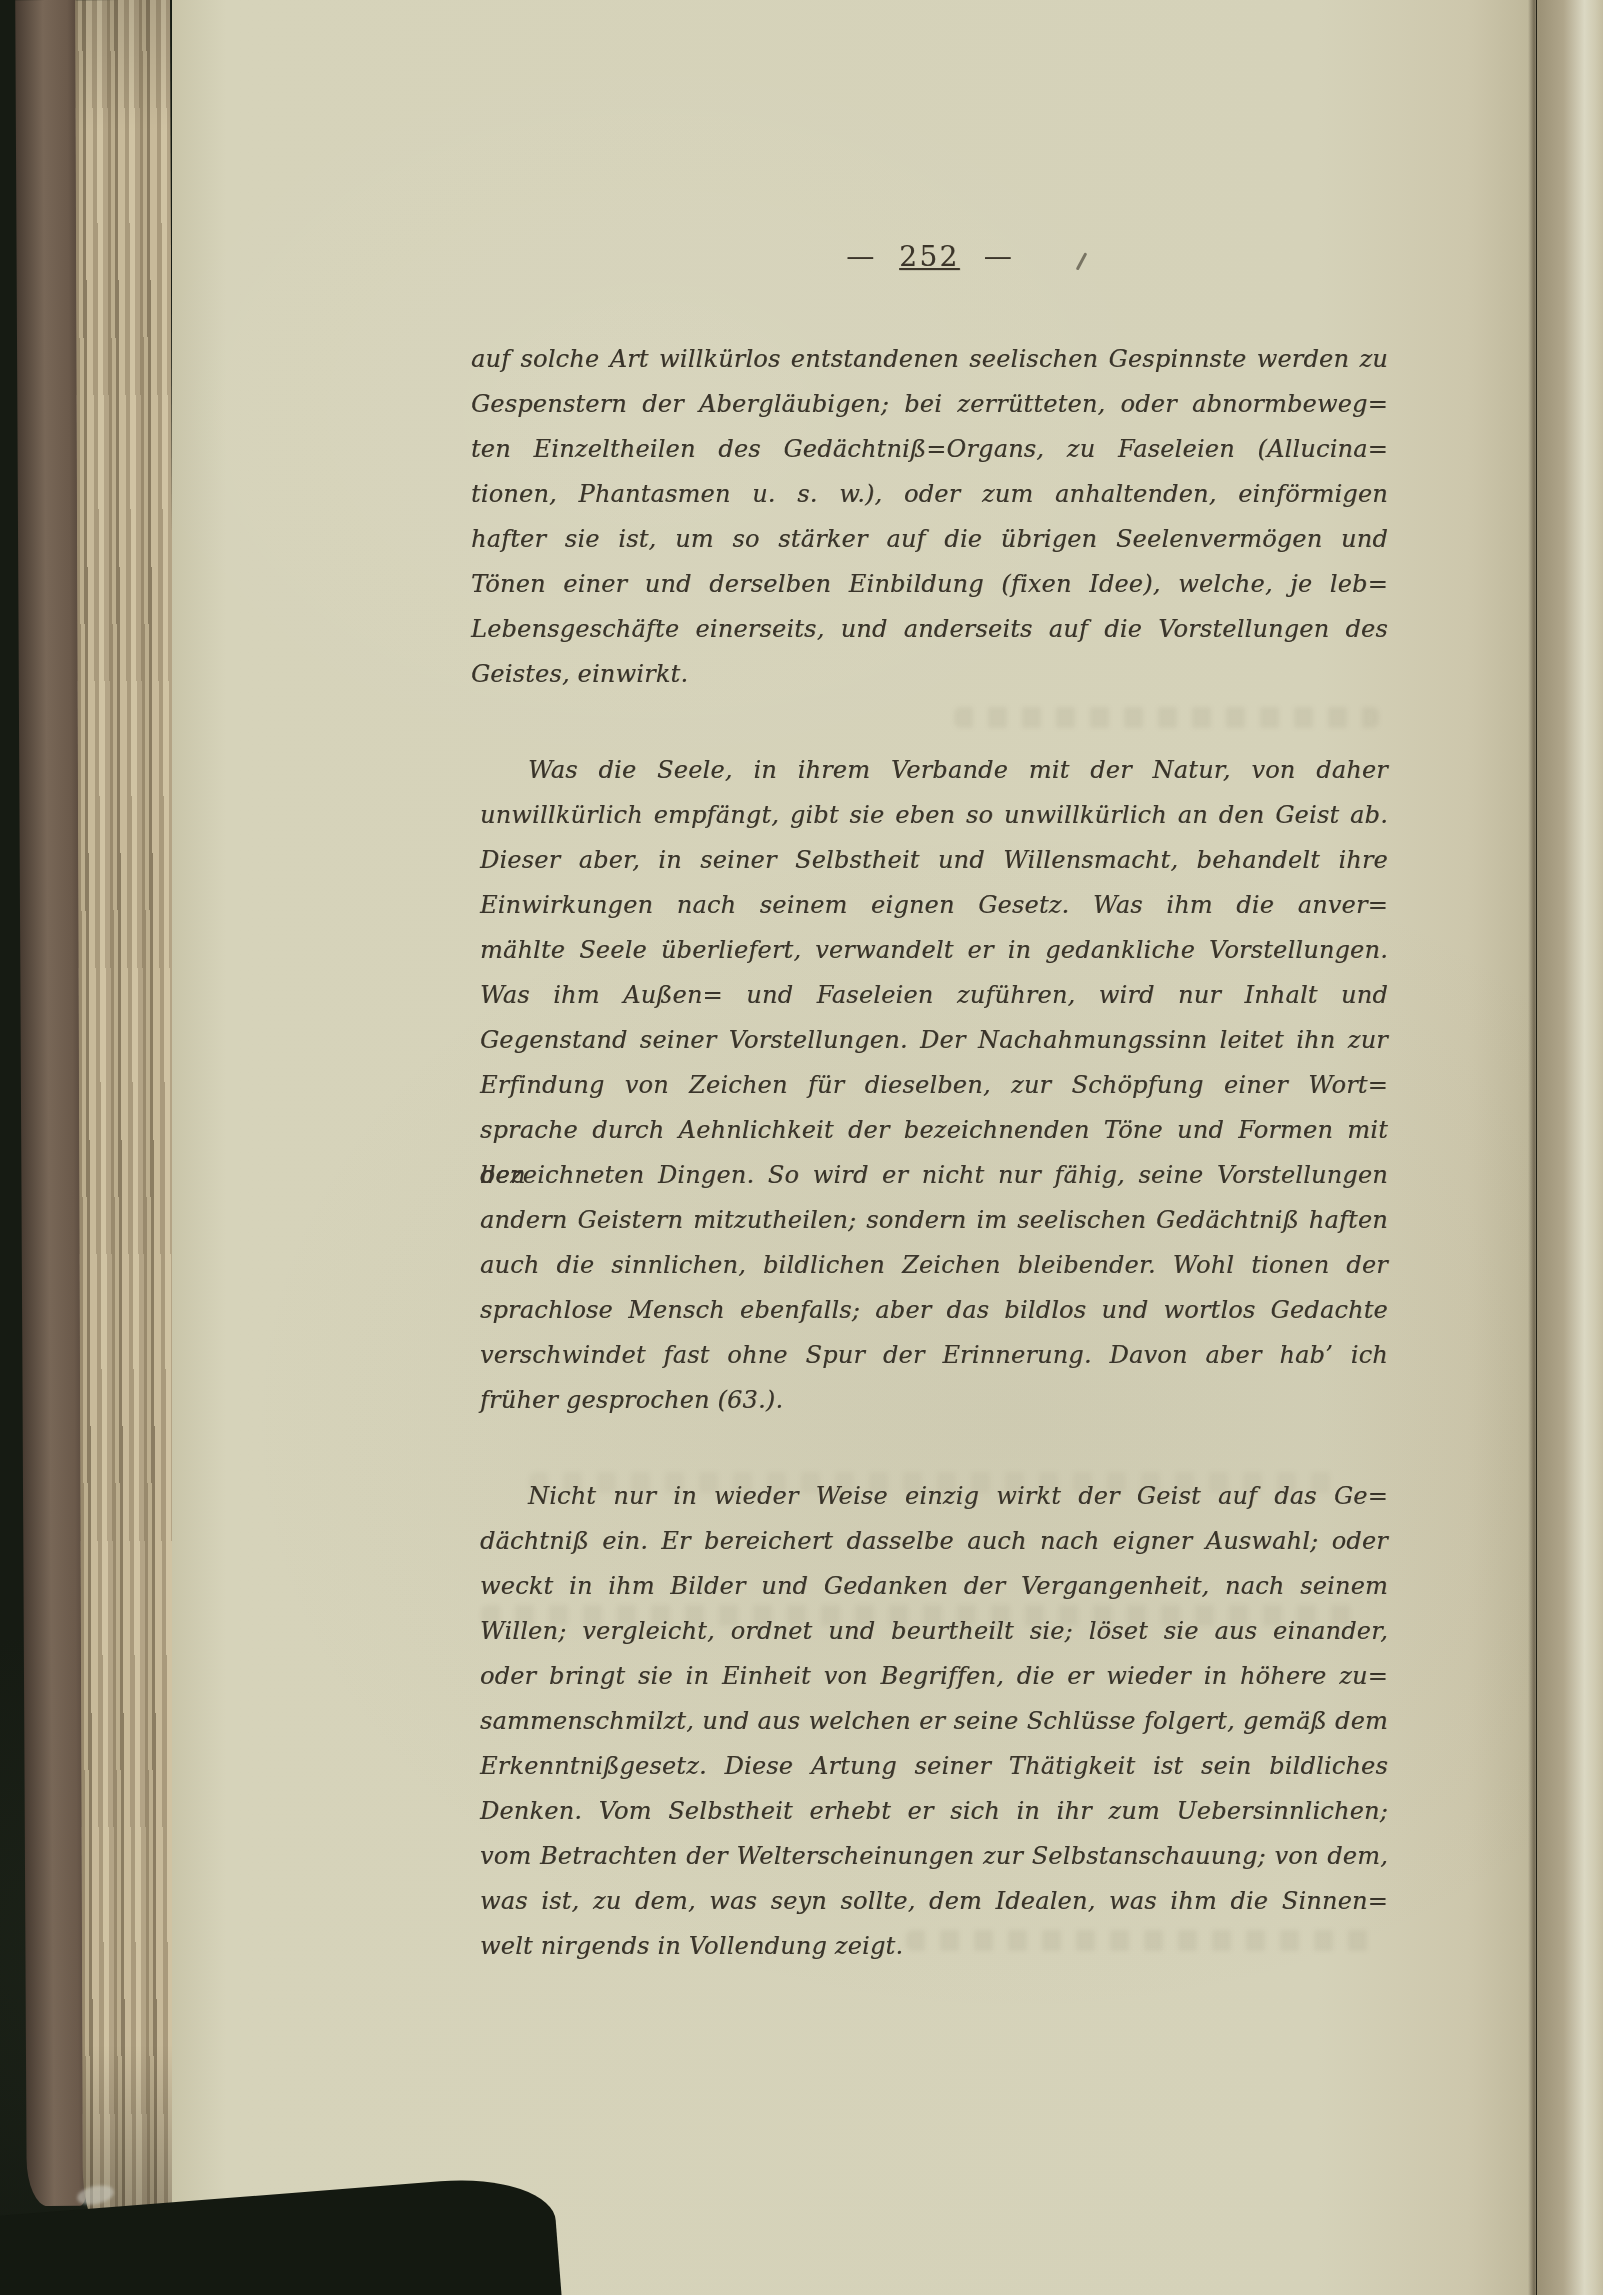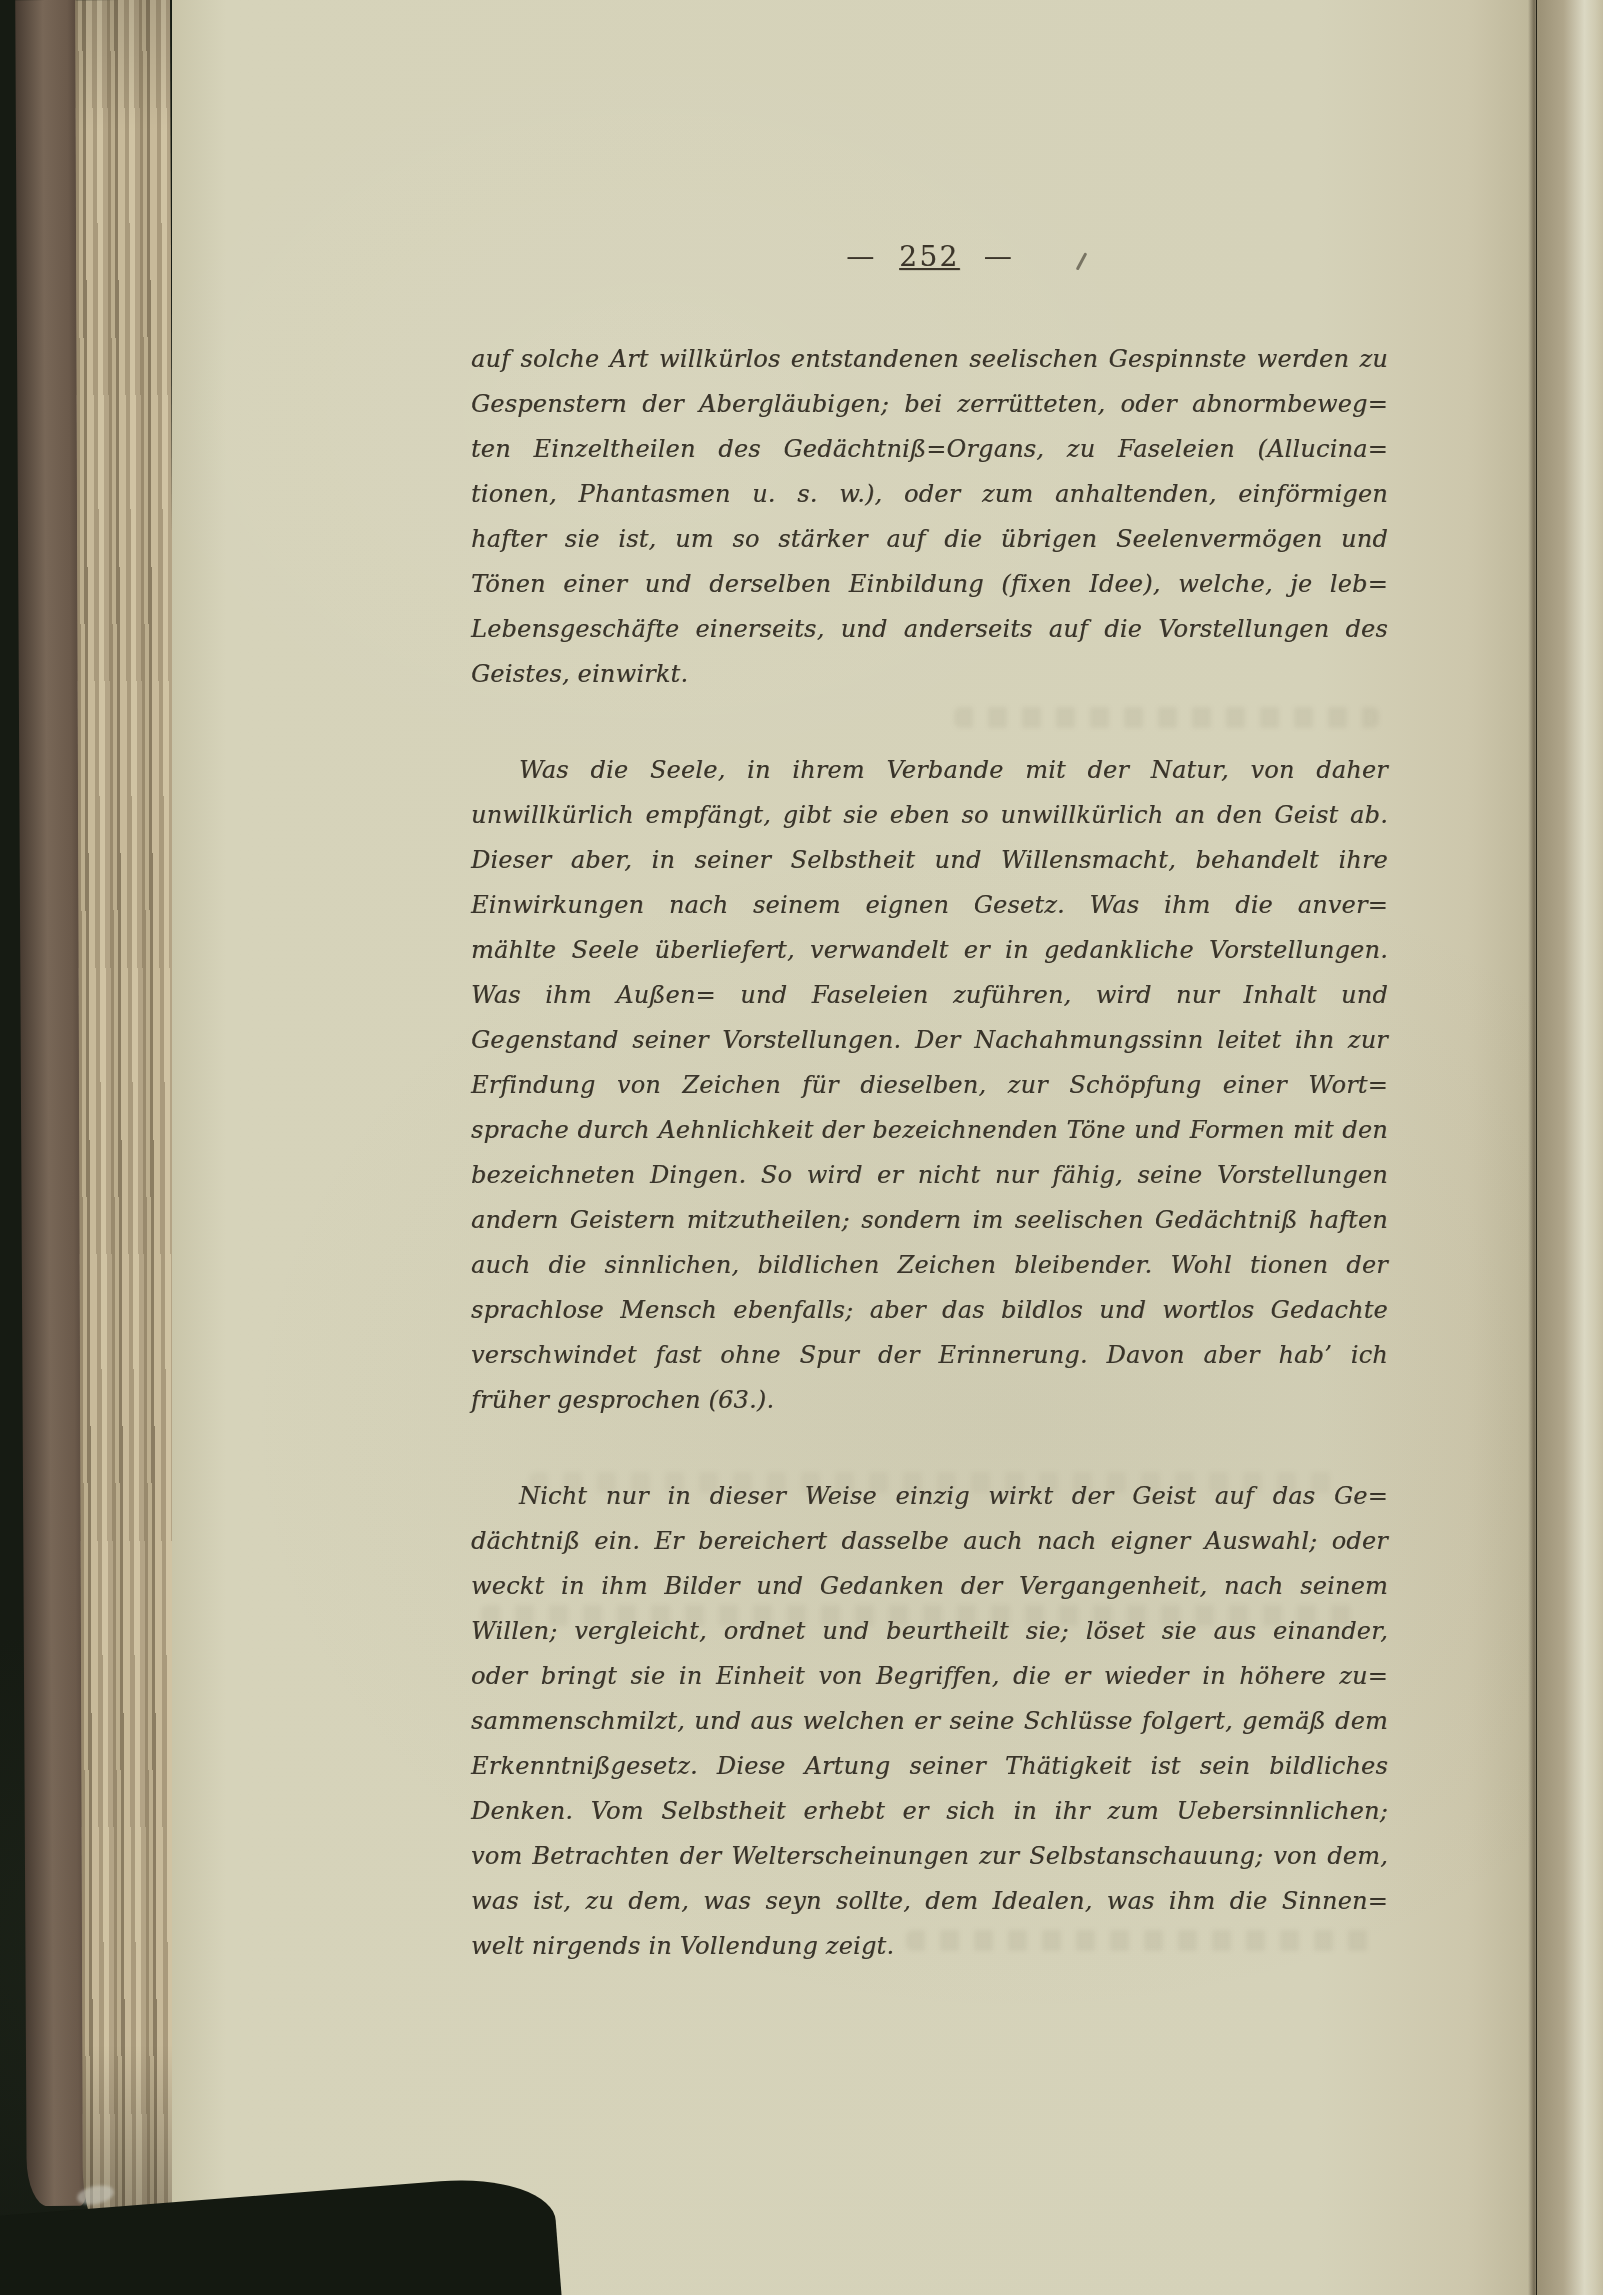--- a/index.html
+++ b/index.html
@@ -63,21 +63,21 @@
   .ink-mark{
     position:absolute;left:1080px;top:252px;width:3.2px;height:19px;
     background:rgba(59,53,42,.6);transform:rotate(28deg);border-radius:1.6px;
   }
   .text-block{
     position:absolute;left:471px;top:337px;width:917px;
     font-size:24px;color:#39342a;letter-spacing:0.2px;
     text-shadow:0.4px 0.3px 0.5px rgba(57,51,40,.5);
     font-style:italic;
   }
-  .para + .para{margin-top:51px;}
+  .para + .para{margin-top:51px;margin-left:9px;}
   .para.indented .tline:first-child{padding-left:48px;}
   .tline{
     height:45px;line-height:45px;
     text-align:justify;text-align-last:justify;
     white-space:normal;overflow:visible;
   }
   .tline.end{text-align-last:left;}
   
   .ghost{
     position:absolute;height:21px;border-radius:6.4px;filter:blur(2.8px);opacity:.55;
@@ -131,21 +131,21 @@
       <div class="tline">Erfindung von Zeichen für dieselben, zur Schöpfung einer Wort=</div>
       <div class="tline">sprache durch Aehnlichkeit der bezeichnenden Töne und Formen mit den</div>
       <div class="tline">bezeichneten Dingen. So wird er nicht nur fähig, seine Vorstellungen</div>
       <div class="tline">andern Geistern mitzutheilen; sondern im seelischen Gedächtniß haften</div>
       <div class="tline">auch die sinnlichen, bildlichen Zeichen bleibender. Wohl tionen der</div>
       <div class="tline">sprachlose Mensch ebenfalls; aber das bildlos und wortlos Gedachte</div>
       <div class="tline">verschwindet fast ohne Spur der Erinnerung. Davon aber hab’ ich</div>
       <div class="tline end">früher gesprochen (63.).</div>
     </div>
     <div class="para indented">
-      <div class="tline">Nicht nur in dieser Weise einzig wirkt der Geist auf das Ge=</div>
+      <div class="tline">Nicht nur in wieder Weise einzig wirkt der Geist auf das Ge=</div>
       <div class="tline">dächtniß ein. Er bereichert dasselbe auch nach eigner Auswahl; oder</div>
       <div class="tline">weckt in ihm Bilder und Gedanken der Vergangenheit, nach seinem</div>
       <div class="tline">Willen; vergleicht, ordnet und beurtheilt sie; löset sie aus einander,</div>
       <div class="tline">oder bringt sie in Einheit von Begriffen, die er wieder in höhere zu=</div>
       <div class="tline">sammenschmilzt, und aus welchen er seine Schlüsse folgert, gemäß dem</div>
       <div class="tline">Erkenntnißgesetz. Diese Artung seiner Thätigkeit ist sein bildliches</div>
       <div class="tline">Denken. Vom Selbstheit erhebt er sich in ihr zum Uebersinnlichen;</div>
       <div class="tline">vom Betrachten der Welterscheinungen zur Selbstanschauung; von dem,</div>
       <div class="tline">was ist, zu dem, was seyn sollte, dem Idealen, was ihm die Sinnen=</div>
       <div class="tline end">welt nirgends in Vollendung zeigt.</div>

